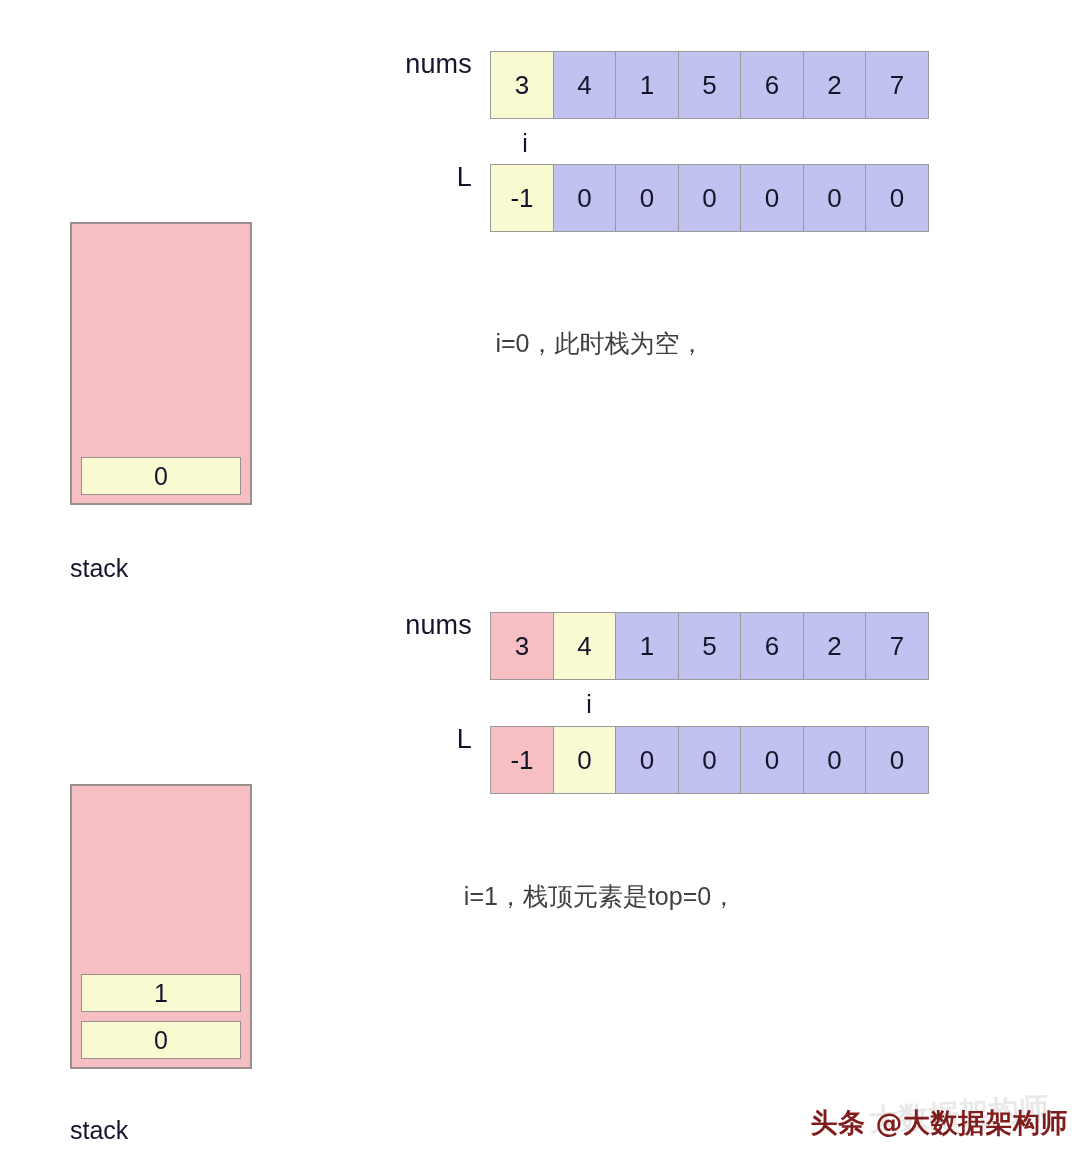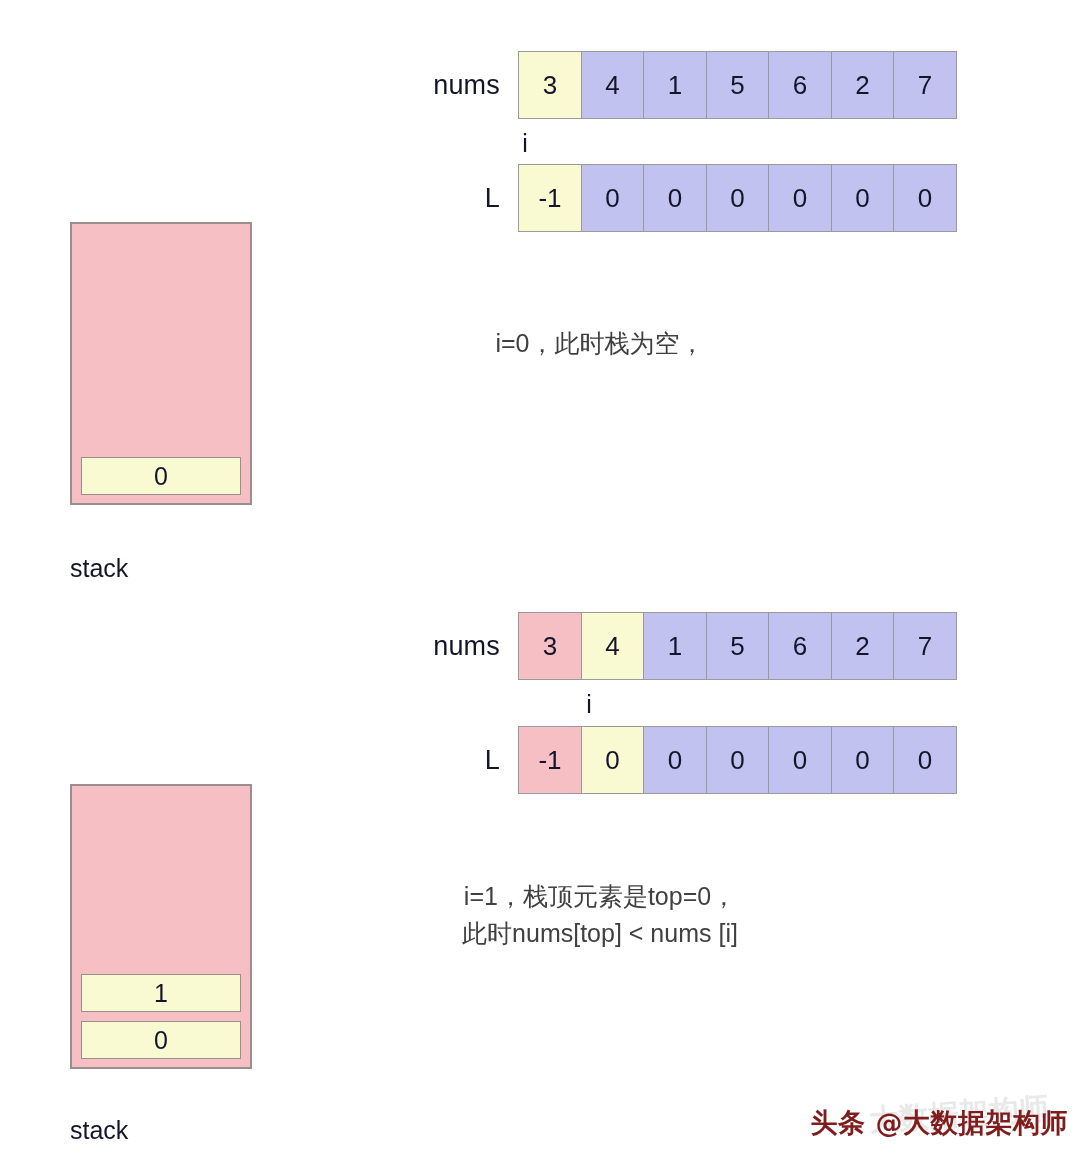--- a/index.html
+++ b/index.html
@@ -21,22 +21,20 @@
     position: absolute;
     left: 0;
     top: 0;
     width: 1080px;
   }
 
   
   .array-row {
     position: absolute;
     display: flex;
-    align-items: center;
-    margin-left: 28px;
   }
   .array-label {
     width: 90px;
     text-align: right;
     padding-right: 18px;
     font-size: 27px;
     color: #14142b;
     letter-spacing: 0.2px;
     line-height: 1;
     box-sizing: border-box;
@@ -211,21 +209,20 @@
       <div class="cell c-blue">0</div>
       <div class="cell c-blue">0</div>
       <div class="cell c-blue">0</div>
       <div class="cell c-blue">0</div>
       <div class="cell c-blue">0</div>
     </div>
   </div>
 
   <div class="caption" style="left:420px; top:878px; width:360px;">
     <span class="line">i=1，栈顶元素是top=0，</span>
-    <span class="line">此时nums[top] &lt; nums [i]</span>
   </div>
 
   <div class="stack-box" style="left:70px; top:784px; width:182px; height:285px;">
     <div class="stack-item">1</div>
     <div class="stack-item">0</div>
   </div>
 
   <div class="stack-caption" style="left:70px; top:1116px;">stack</div>
 
 </div>

